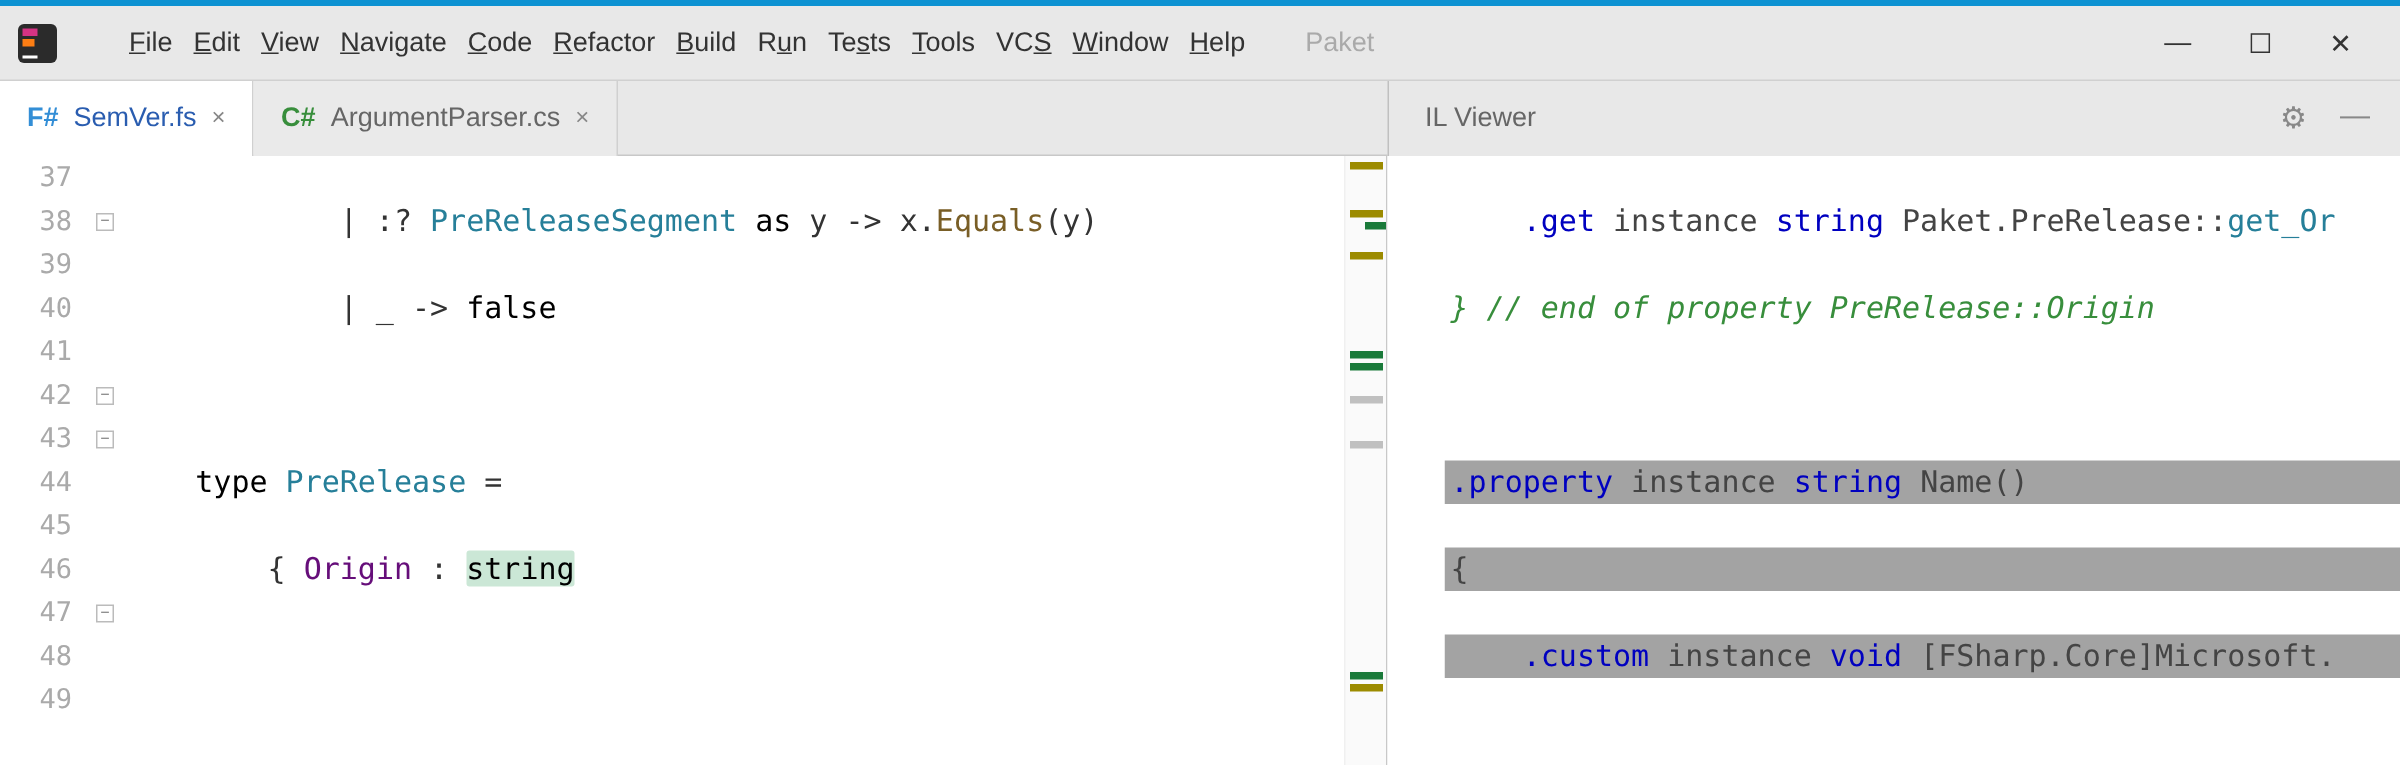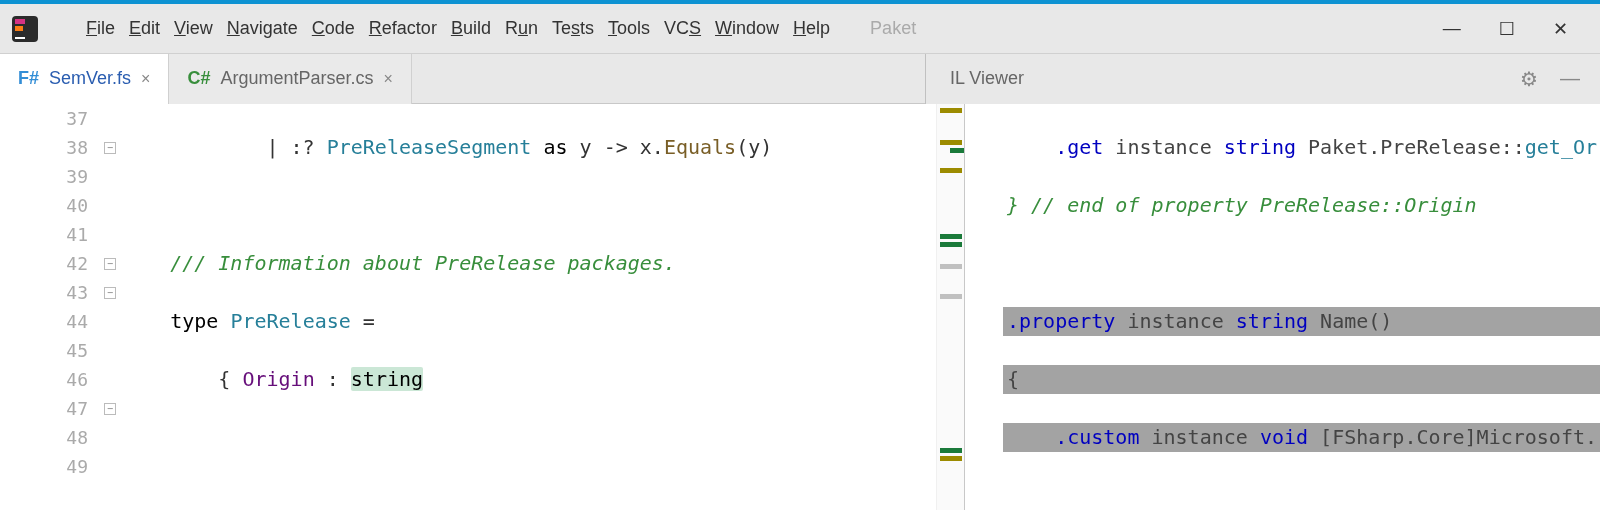--- a/index.html
+++ b/index.html
@@ -16,21 +16,21 @@
 .win-controls span { font-size:18px; color:#333; cursor:default; font-family:Arial; }
 .tabrow { display:flex; align-items:center; height:50px; border-bottom:1px solid #c8c8c8; background:#e8e8e8; }
 .tab { display:flex; align-items:center; height:50px; padding:0 18px; font-size:18px; color:#666; background:#eaeaea; border-right:1px solid #d0d0d0; cursor:default; gap:10px; }
 .tab.active { background:#fff; }
 .tab.active .tab-label { color:#2a5db0; }
 .tab .fs-badge { font-weight:bold; color:#338ed6; }
 .tab .cs-badge { font-weight:bold; color:#388e3c; }
 .tab-close { color:#888; font-size:16px; }
 .right-pane-header { margin-left:auto; flex:0 0 675px; display:flex; align-items:center; height:50px; border-left:1px solid #c0c0c0; padding:0 20px 0 24px; color:#666; font-size:18px; background:#e8e8e8; }
 .rph-icons { margin-left:auto; display:flex; gap:22px; color:#888; font-size:20px; }
-.content { display:flex; height:calc(510px - 4px - 50px - 50px);margin-left:40px; }
+.content { display:flex; height:calc(510px - 4px - 50px - 50px); }
 .editor { flex:0 0 924px; display:flex; font-family:Consolas,monospace; font-size:20px; line-height:29px; color:#333; overflow:hidden; }
 .gutter { flex:0 0 58px; text-align:right; color:#aaa; padding-right:10px; font-size:18px; }
 .gutter div { height:29px; line-height:29px; }
 .foldcol { flex:0 0 24px; }
 .foldcol div { height:29px; display:flex; align-items:center; justify-content:center; }
 .fold-mark { width:12px; height:12px; border:1px solid #bbb; font-size:10px; line-height:10px; text-align:center; color:#888; background:#fff; }
 .code { flex:1; white-space:pre; }
 .code .row { height:29px; }
 .minimap { flex:0 0 28px; background:#fafafa; border-left:1px solid #f0f0f0; position:relative; }
 .mm-mark { position:absolute; right:2px; width:22px; height:5px; }
@@ -142,22 +142,22 @@
         <div></div>
         <div></div>
         <div>
           <span class="fold-mark">−</span>
         </div>
         <div></div>
         <div></div>
     </div>
     <div class="code">
 <div class="row"><span>            | :? </span><span class="ty">PreReleaseSegment</span><span class="kw"> as </span><span>y</span><span> -&gt; </span><span>x</span><span>.</span><span class="fn">Equals</span><span>(</span><span>y</span><span>)</span></div>
+<div class="row"><span>            | _ -&gt; </span><span class="kw">false</span></div>
 <div class="row"></div>
-<div class="row"><span class="cm">    /// Information about PreRelease packages.</span></div>
 <div class="row"><span>    </span><span class="kw">type</span><span> </span><span class="ty">PreRelease</span><span> =</span></div>
 <div class="row"><span>        { </span><span class="id">Origin</span><span> : </span><span class="kw hlword">string</span></div>
 
 
 
 
 
 
     </div>
     <div class="minimap">

